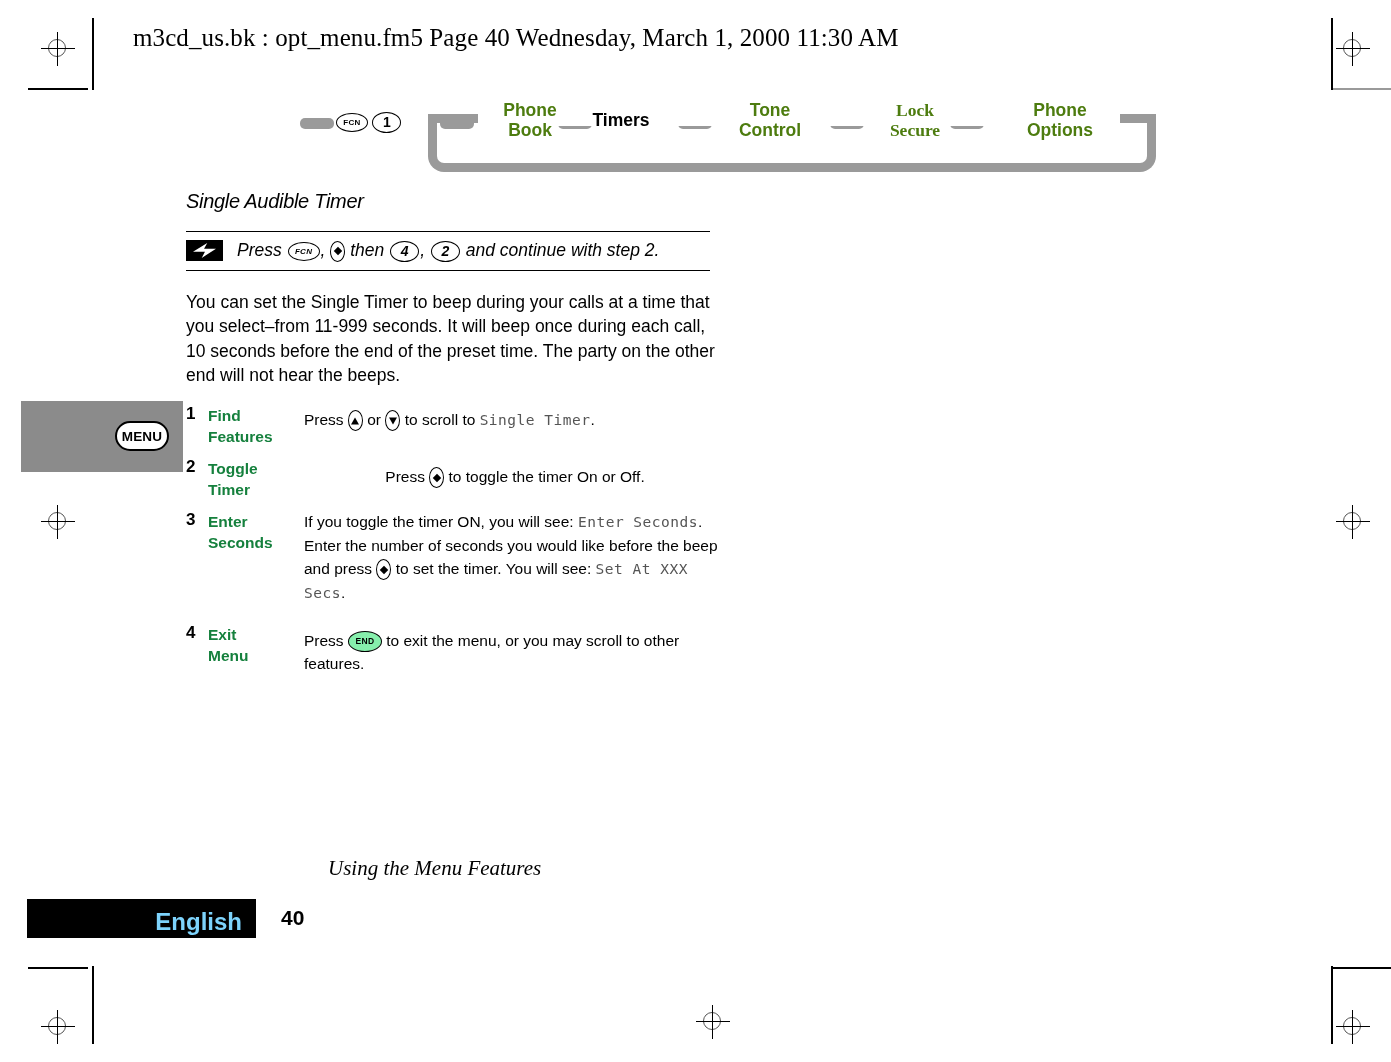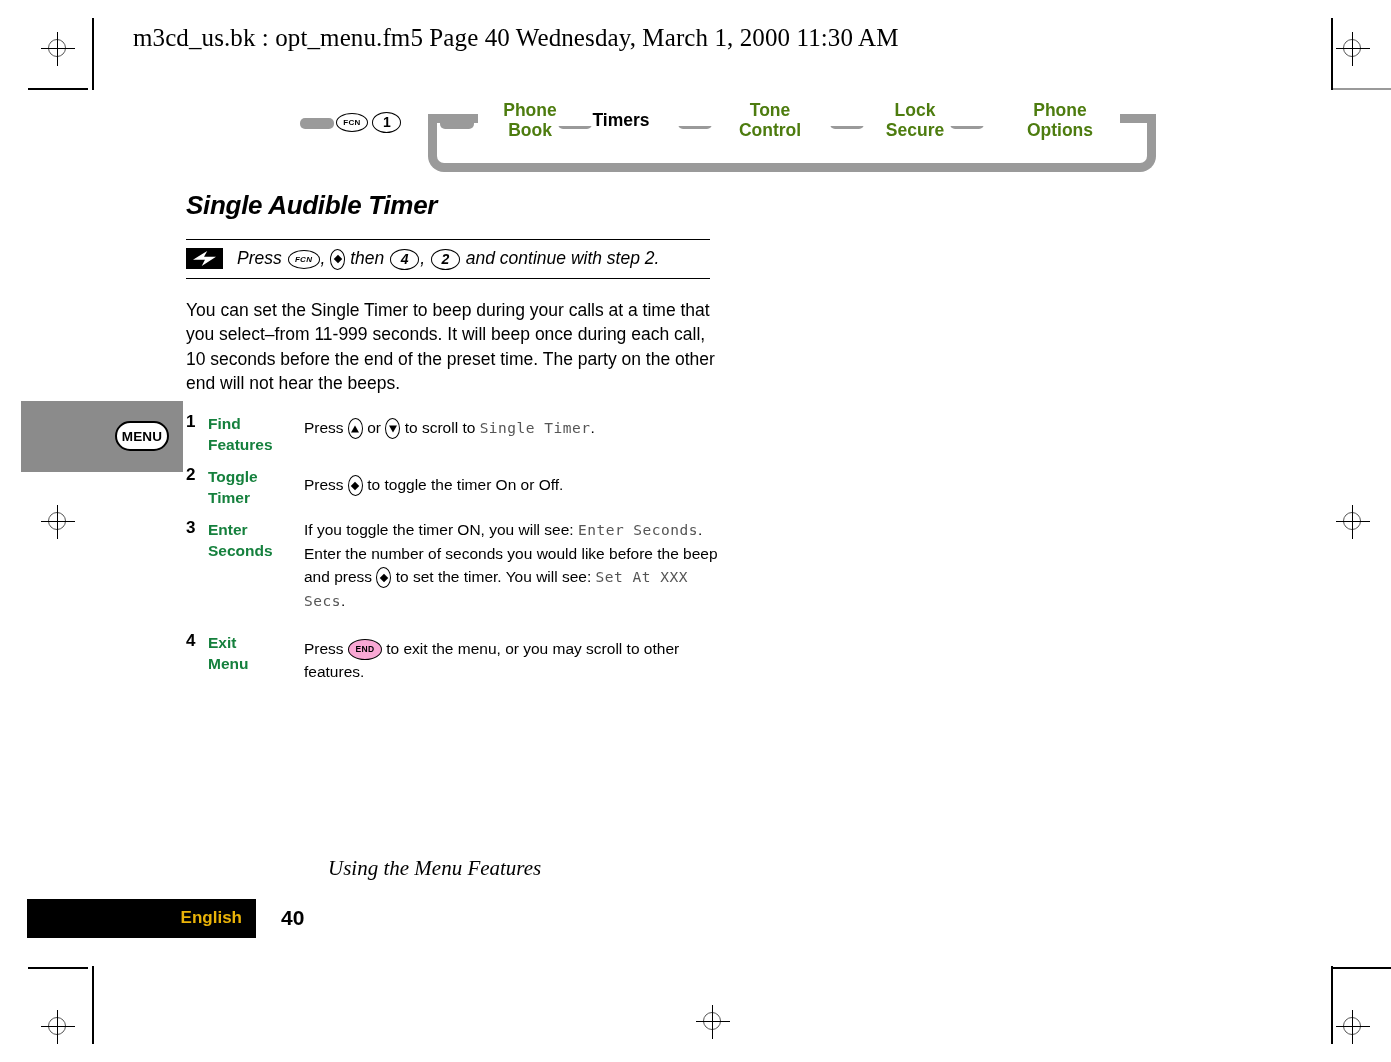--- a/index.html
+++ b/index.html
@@ -175,22 +175,22 @@
 
   
   .content {
     position: absolute;
     left: 186px;
     top: 190px;
     width: 540px;
   }
   h1.section-title {
     margin: 0;
-    font-size: 26px;
-    font-weight: bold;
+    font-size: 20px;
+    font-weight: normal;
     font-style: italic;
     letter-spacing: -0.3px;
     color: #000;
   }
 
   .callout {
     margin-top: 18px;
     border-top: 1.4px solid #000;
     border-bottom: 1.4px solid #000;
     padding: 7px 0 8px 0;
@@ -259,21 +259,21 @@
     display: inline-block;
     width: 34px;
     height: 21px;
     border: 1.6px solid #000;
     border-radius: 50%;
     font-size: 8.5px;
     font-weight: bold;
     line-height: 18px;
     text-align: center;
     vertical-align: middle;
-    background: #f9a8d4;
+    background: #86efac;
     letter-spacing: 0.3px;
     box-sizing: border-box;
   }
 
   p.body-text {
     margin: 19px 0 0 0;
     font-size: 17.5px;
     line-height: 24.5px;
     color: #000;
     width: 532px;
@@ -325,22 +325,22 @@
     left: 27px;
     top: 899px;
     width: 229px;
     height: 39px;
     background: #000;
   }
   .footer-lang {
     position: absolute;
     right: 14px;
     top: 9px;
-    color: #eab308;
-    font-size: 17px;
+    color: #7dd3fc;
+    font-size: 24px;
     font-weight: bold;
   }
   .footer-page {
     position: absolute;
     left: 281px;
     top: 906px;
     font-size: 21px;
     font-weight: bold;
     color: #000;
   }
@@ -433,21 +433,21 @@
     <div>Phone</div>
     <div>Book</div>
   </div>
   <div class="nav-item active" style="left:276px; width:90px; top:14px;">
     <div>Timers</div>
   </div>
   <div class="nav-item" style="left:420px; width:100px;">
     <div>Tone</div>
     <div>Control</div>
   </div>
-  <div class="nav-item" style="left:565px; width:100px;">
+  <div class="nav-item" style="left:565px; width:100px;font-family:Liberation Serif, serif;">
     <div>Lock</div>
     <div>Secure</div>
   </div>
   <div class="nav-item" style="left:705px; width:110px;">
     <div>Phone</div>
     <div>Options</div>
   </div>
 </div>
 
 <div class="content">
@@ -486,21 +486,21 @@
         <span class="lcd">Single Timer</span><span>.</span>
       </div>
     </div>
 
     <div class="step" style="margin-top:8px;">
       <div class="step-num">2</div>
       <div class="step-label">
         <div>Toggle</div>
         <div>Timer</div>
       </div>
-      <div class="step-desc" style="padding-top:10px;">
+      <div class="step-desc" style="padding-top:10px;text-align:center;">
         <span>Press</span>
         <span class="key-vol"><span class="mark"></span></span>
         <span>to toggle the timer On or Off.</span>
       </div>
     </div>
 
     <div class="step" style="margin-top:8px;">
       <div class="step-num">3</div>
       <div class="step-label">
         <div>Enter</div>

